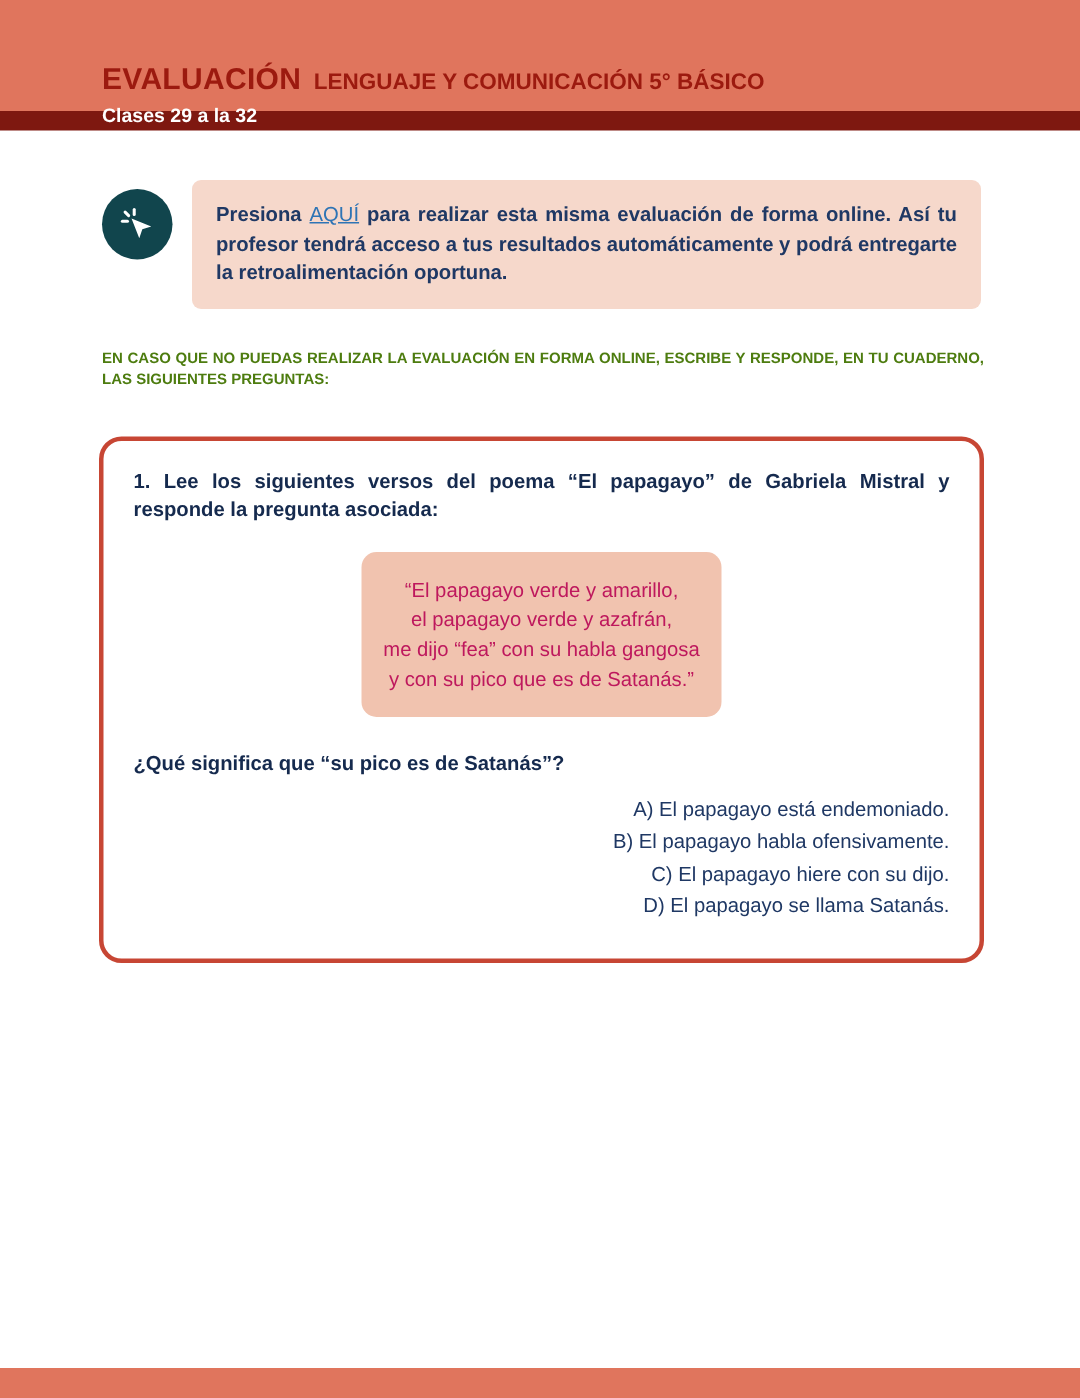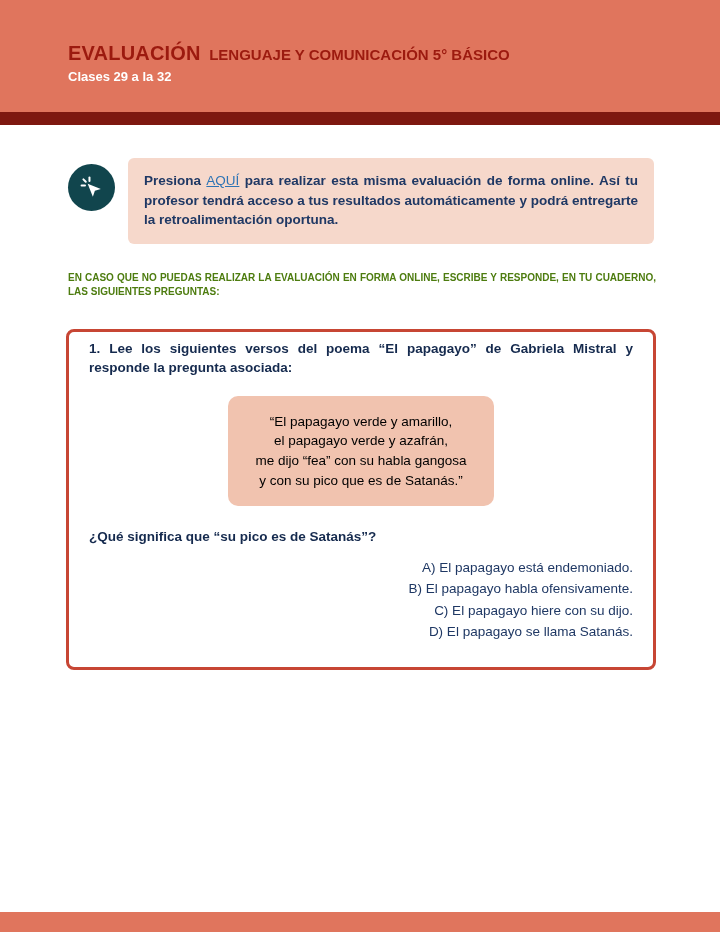--- a/index.html
+++ b/index.html
@@ -6,21 +6,21 @@
   html, body { margin: 0; padding: 0; }
   body {
     width: 720px; height: 932px;
     background: #ffffff;
     font-family: "Liberation Sans", sans-serif;
     position: relative;
     overflow: hidden;
   }
 
   
-  .header { background: #E0755D; height: 112px; padding: 42px 0 0 68px; }
+  .header { background: #E0755D; height: 74px; padding: 42px 0 0 68px; }
   .title-line { white-space: nowrap; }
   .title-main { color: #9C1A0F; font-weight: bold; font-size: 20px; letter-spacing: 0.2px; }
   .title-sub  { color: #9C1A0F; font-weight: bold; font-size: 15px; margin-left: 4px; }
   .classes    { color: #ffffff; font-weight: bold; font-size: 13px; margin-top: 4px; }
   .header-stripe { background: #7E1810; height: 13px; }
 
   
   .notice-row { display: flex; align-items: flex-start; margin: 33px 66px 0 68px; gap: 13px; }
   .click-circle {
     width: 47px; height: 47px; border-radius: 50%;
@@ -52,38 +52,38 @@
     font-weight: bold;
     font-size: 10px;
     line-height: 1.4;
     text-align: justify;
   }
 
   
   .question-card {
     margin: 30px 64px 0 66px;
     border: 3px solid #C74634;
-    border-radius: 8px;
-    padding: 7px 20px 27px 20px;
+    border-radius: 15px;
+    padding: 17px 20px 27px 20px;
   }
   .prompt {
     color: #152A4E;
     font-weight: bold;
     font-size: 13.5px;
     line-height: 1.45;
     text-align: justify;
   }
   .poem-box {
     background: #F1C3AF;
-    width: 266px;
+    width: 240px;
     margin: 18px auto 0 auto;
     border-radius: 10px;
     padding: 16px 12px;
     text-align: center;
-    color: #000000;
+    color: #be185d;
     font-size: 13.5px;
     line-height: 1.45;
   }
   .question {
     margin-top: 23px;
     color: #152A4E;
     font-weight: bold;
     font-size: 13.5px;
   }
   .options {

